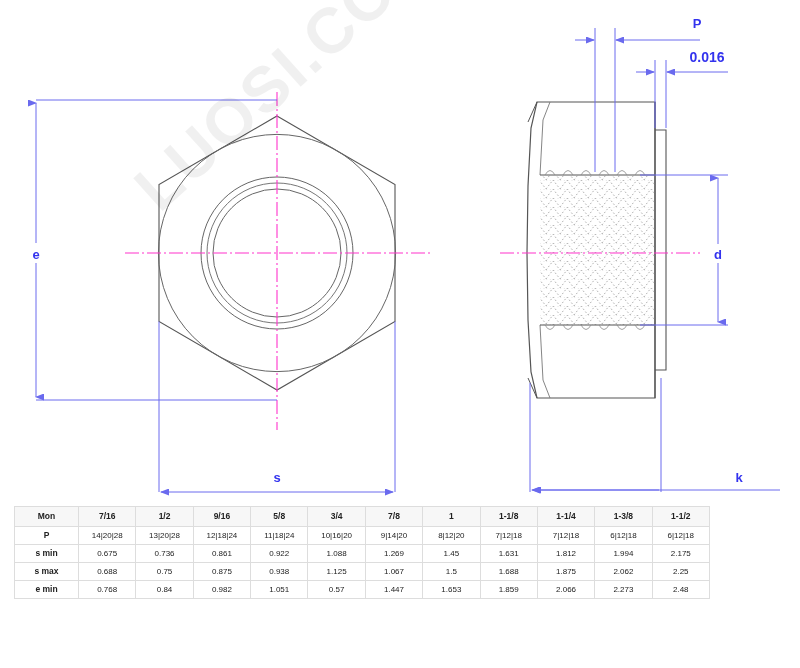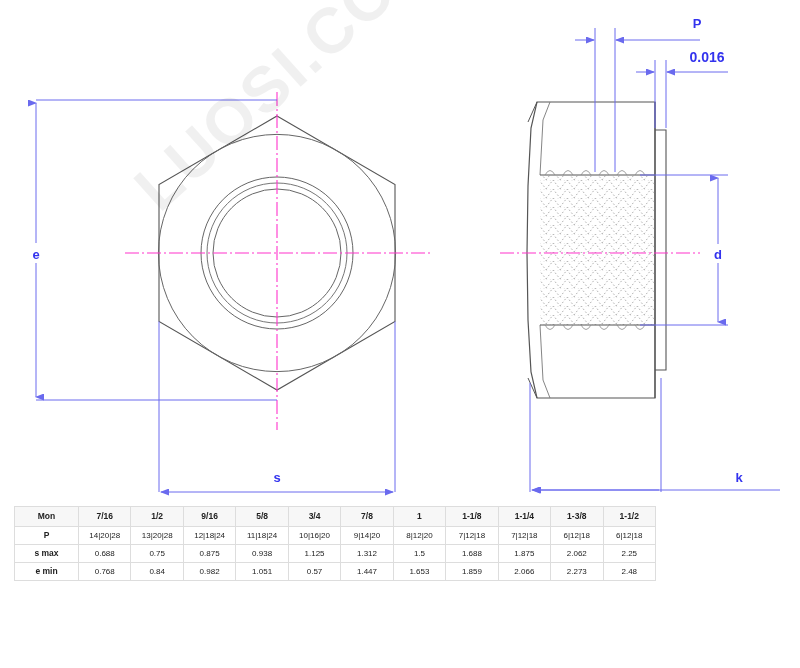--- a/index.html
+++ b/index.html
@@ -44,21 +44,21 @@
 
   
   #spec-table-wrap {
     position: absolute;
     left: 14px;
     top: 506px;
     width: 772px;
   }
   table.spec {
     border-collapse: collapse;
-    width: 642px;
+    width: 696px;
     table-layout: fixed;
     font-family: "Liberation Sans", sans-serif;
   }
   table.spec th,
   table.spec td {
     border: 1px solid #dddddd;
     text-align: center;
     vertical-align: middle;
     height: 17px;
     line-height: 17px;
@@ -255,27 +255,41 @@
             <td>11|18|24</td>
             <td>10|16|20</td>
             <td>9|14|20</td>
             <td>8|12|20</td>
             <td>7|12|18</td>
             <td>7|12|18</td>
             <td>6|12|18</td>
             <td>6|12|18</td>
           </tr>
           <tr>
+            <th class="rowhead">s min</th>
+            <td>0.675</td>
+            <td>0.736</td>
+            <td>0.861</td>
+            <td>0.922</td>
+            <td>1.088</td>
+            <td>1.269</td>
+            <td>1.45</td>
+            <td>1.631</td>
+            <td>1.812</td>
+            <td>1.994</td>
+            <td>2.175</td>
+          </tr>
+          <tr>
             <th class="rowhead">s max</th>
             <td>0.688</td>
             <td>0.75</td>
             <td>0.875</td>
             <td>0.938</td>
             <td>1.125</td>
-            <td>1.312</td>
+            <td>1.067</td>
             <td>1.5</td>
             <td>1.688</td>
             <td>1.875</td>
             <td>2.062</td>
             <td>2.25</td>
           </tr>
           <tr>
             <th class="rowhead">e min</th>
             <td>0.768</td>
             <td>0.84</td>

